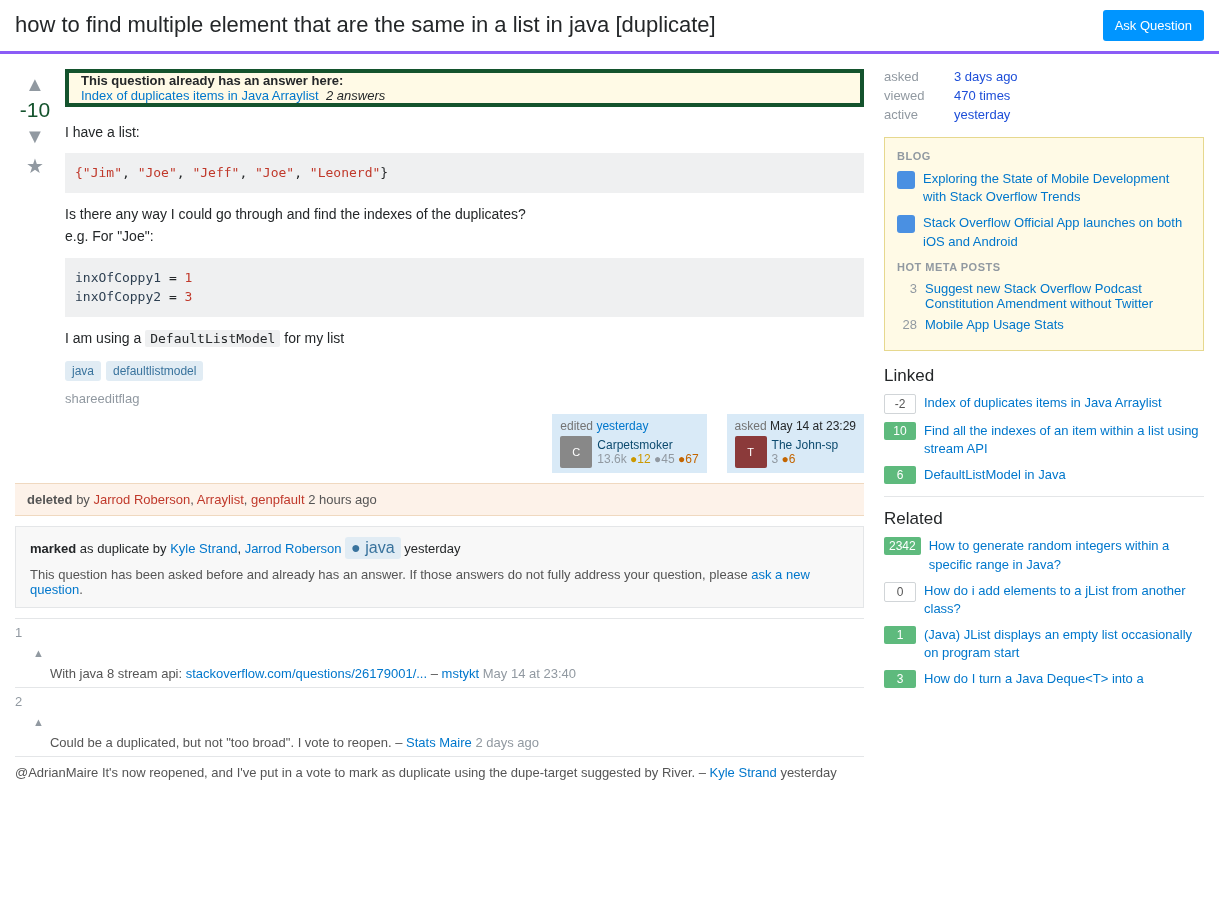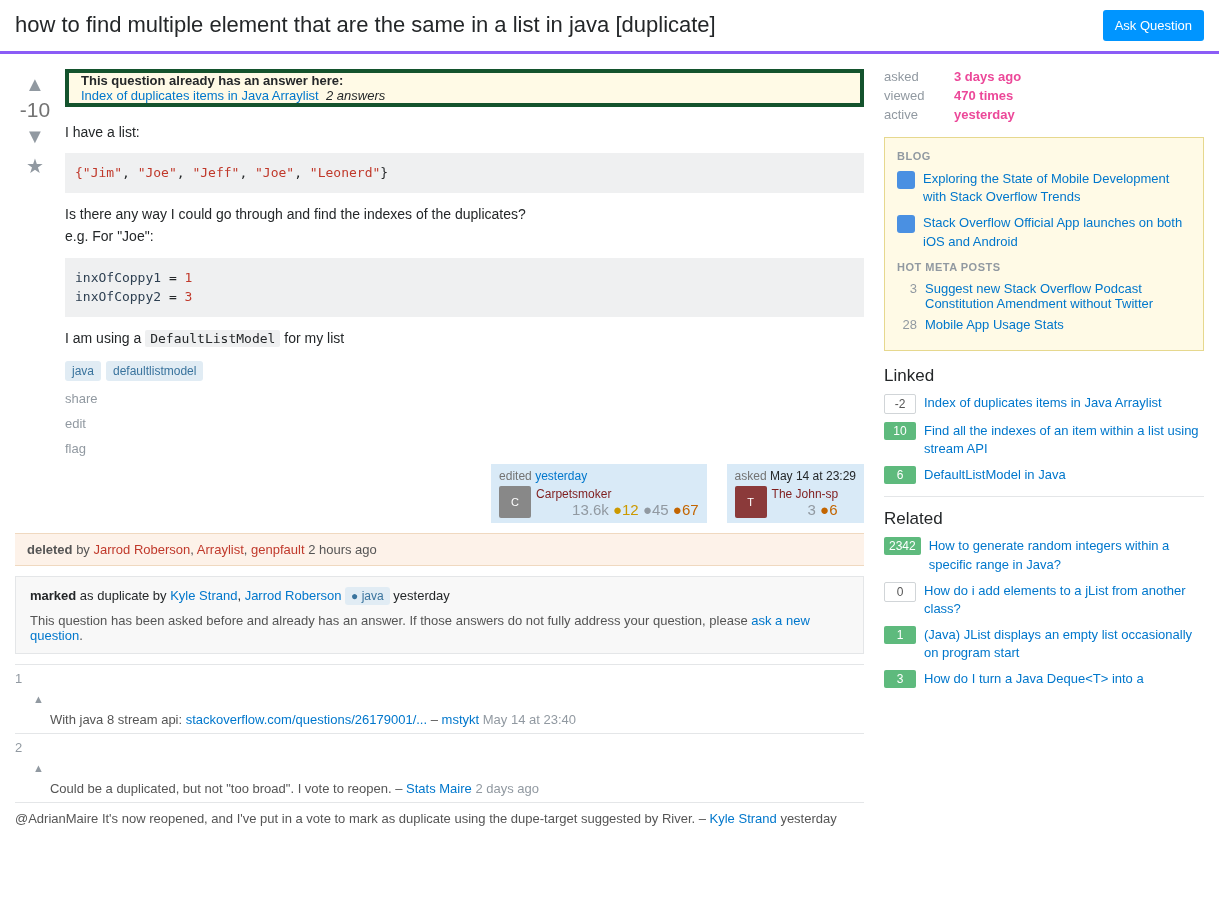--- a/index.html
+++ b/index.html
@@ -60,21 +60,21 @@
     .vote-up, .vote-down {
       background: none;
       border: none;
       cursor: pointer;
       font-size: 20px;
       color: #9199a1;
       line-height: 1;
     }
     .vote-count {
       font-size: 21px;
-      color: #737373;
+      color: #14532d;
       margin: 4px 0;
     }
     .star-btn {
       background: none;
       border: none;
       cursor: pointer;
       font-size: 20px;
       color: #9199a1;
       margin-top: 8px;
     }
@@ -129,64 +129,63 @@
       background: #e1ecf4;
       color: #39739d;
       padding: 3px 7px;
       border-radius: 3px;
       font-size: 12px;
     }
 
     
     .question-actions {
       display: flex;
-      gap: 10px;
+      gap: 0;
       margin: 8px 0;
       color: #9199a1;
       font-size: 13px;
-      flex-direction: column;
     }
     .question-actions a { color: #9199a1; }
 
     
     .editor-row {
       display: flex;
       justify-content: flex-end;
       gap: 20px;
       margin-top: 8px;
       flex-wrap: wrap;
     }
     .editor-card {
       background: #d9eaf7;
       padding: 5px 8px;
       font-size: 12px;
     }
     .editor-card .editor-action { color: #737373; }
-    .editor-card .editor-name { color: #7f1d1d; }
+    .editor-card .editor-name { color: #0c4a6e; }
     .editor-avatar {
       width: 32px;
       height: 32px;
       display: inline-block;
       vertical-align: middle;
       margin-right: 5px;
       background: #ccc;
       border-radius: 2px;
       overflow: hidden;
     }
     .editor-avatar-img {
       width: 32px;
       height: 32px;
       background: #888;
       display: flex;
       align-items: center;
       justify-content: center;
       color: #fff;
       font-size: 11px;
     }
-    .rep-info { color: #9199a1; font-size: 15px; margin-left: 36px; }
+    .rep-info { color: #9199a1; font-size: 12px; }
     .badge-gold { color: #cc9900; }
     .badge-silver { color: #9199a1; }
     .badge-bronze { color: #c36500; }
 
     
     .deleted-notice {
       background: #fdf2e9;
       border-top: 1px solid #f0d9c0;
       border-bottom: 1px solid #f0d9c0;
       padding: 8px 12px;
@@ -241,21 +240,21 @@
       flex-direction: column;
       gap: 4px;
       margin-bottom: 15px;
     }
     .meta-item {
       display: flex;
       gap: 15px;
       font-size: 13px;
     }
     .meta-label { color: #9199a1; min-width: 55px; }
-    .meta-value { color: #ec4899; font-weight: bold; }
+    .meta-value { color: #1d4ed8; }
 
     
     .blog-box {
       background: #fffae6;
       border: 1px solid #e6d88e;
       padding: 12px;
       margin-bottom: 15px;
     }
     .blog-box-title {
       font-size: 11px;
@@ -419,21 +418,21 @@
       <a href="#">Arraylist</a>,
       <a href="#">genpfault</a>
       <span>2 hours ago</span>
     </div>
 
     <div class="dup-mark-box">
       <p>
         <strong>marked</strong> as duplicate by
         <a href="#">Kyle Strand</a>,
         <a href="#">Jarrod Roberson</a>
-        <span style="display:inline-block;background:#e1ecf4;color:#39739d;padding:2px 6px;border-radius:3px;font-size:12px;">● <span>java</span></span>
+        <span style="display:inline-block;background:#e1ecf4;color:#39739d;padding:2px 6px;border-radius:3px;font-size:16px;">● <span>java</span></span>
         <span>yesterday</span>
       </p>
       <p style="margin-top:8px;color:#555;">
         <span>This question has been asked before and already has an answer. If those answers do not fully address your question, please</span>
         <a href="#">ask a new question</a>.
       </p>
     </div>
 
     <div class="comment-item">
       <span style="color:#9199a1;min-width:12px;">1</span>

